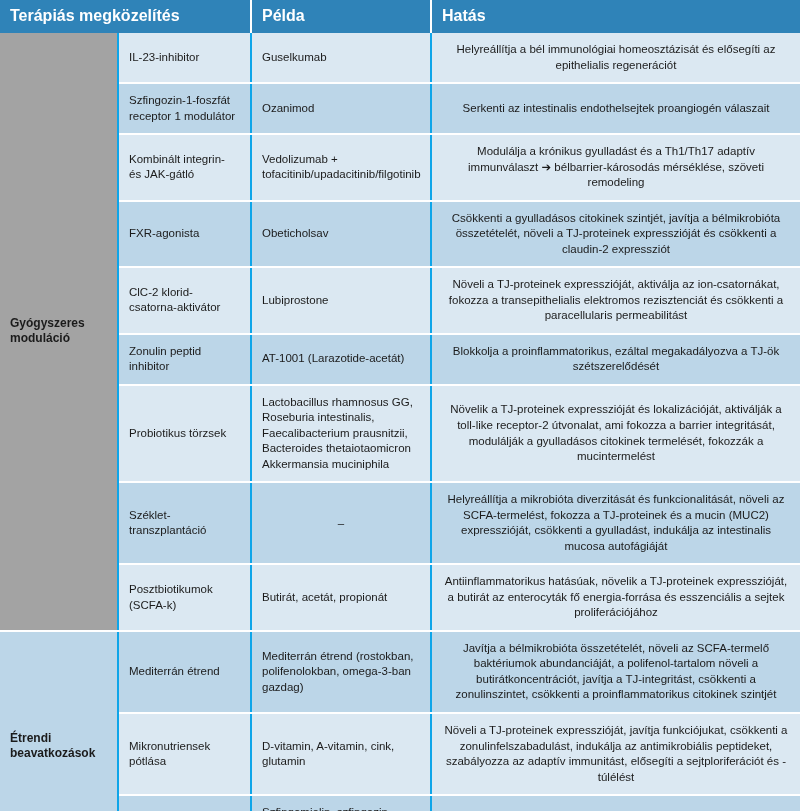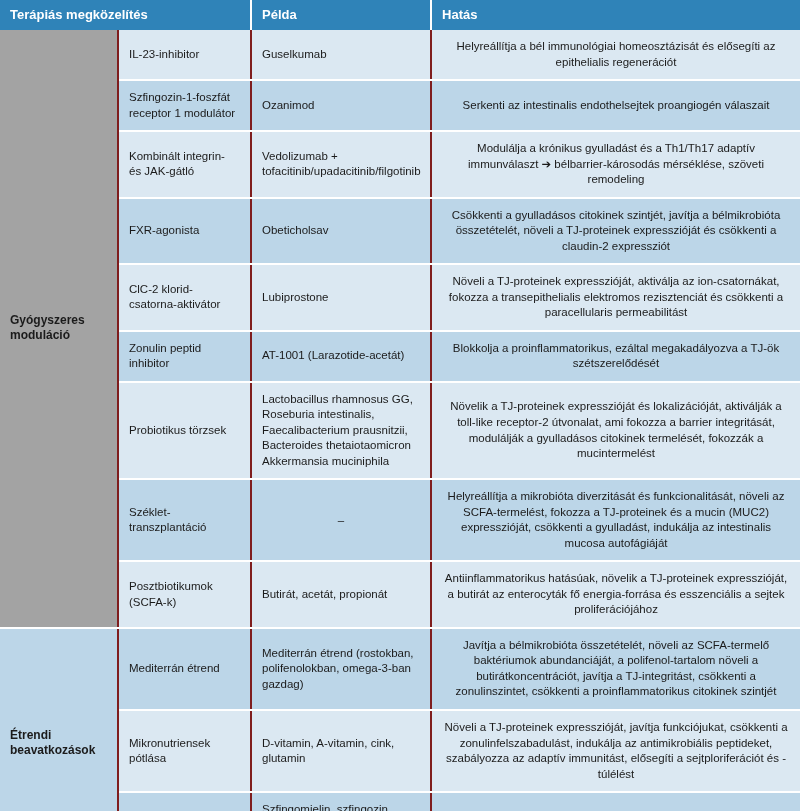--- a/index.html
+++ b/index.html
@@ -23,32 +23,32 @@
   }
   table.therapy-table col.c1 { width: 118px; }
   table.therapy-table col.c2 { width: 133px; }
   table.therapy-table col.c3 { width: 180px; }
   table.therapy-table col.c4 { width: 369px; }
 
   thead th {
     background: #2f83b8;
     color: #ffffff;
     font-weight: bold;
-    font-size: 13px;
+    font-size: 16px;
     text-align: left;
     padding: 7px 10px 8px 10px;
     vertical-align: middle;
     border-right: 2px solid #ffffff;
   }
   thead th.last { border-right: none; }
 
   tbody td {
     padding: 9px 10px 9px 10px;
     vertical-align: middle;
-    border-right: 2px solid #7f1d1d;
+    border-right: 2px solid #0ea5e9;
     border-bottom: 2px solid #ffffff;
     line-height: 1.35;
   }
   tbody td.last { border-right: none; text-align: center; }
 
   
   .band-a { background: #dbe8f2; }
   .band-b { background: #bcd6e8; }
 
   .group-cell {

